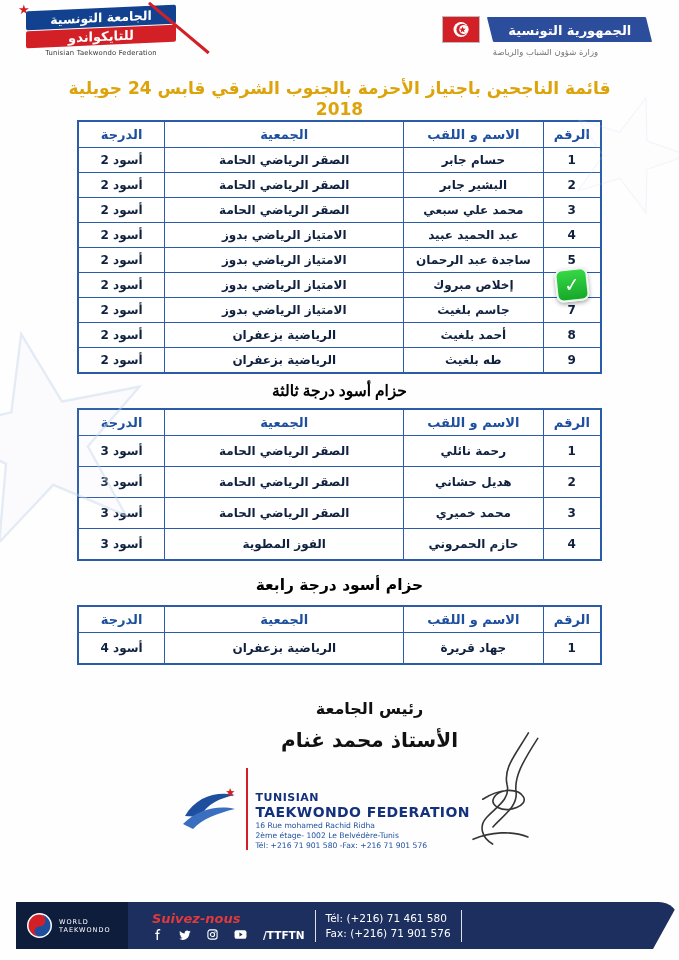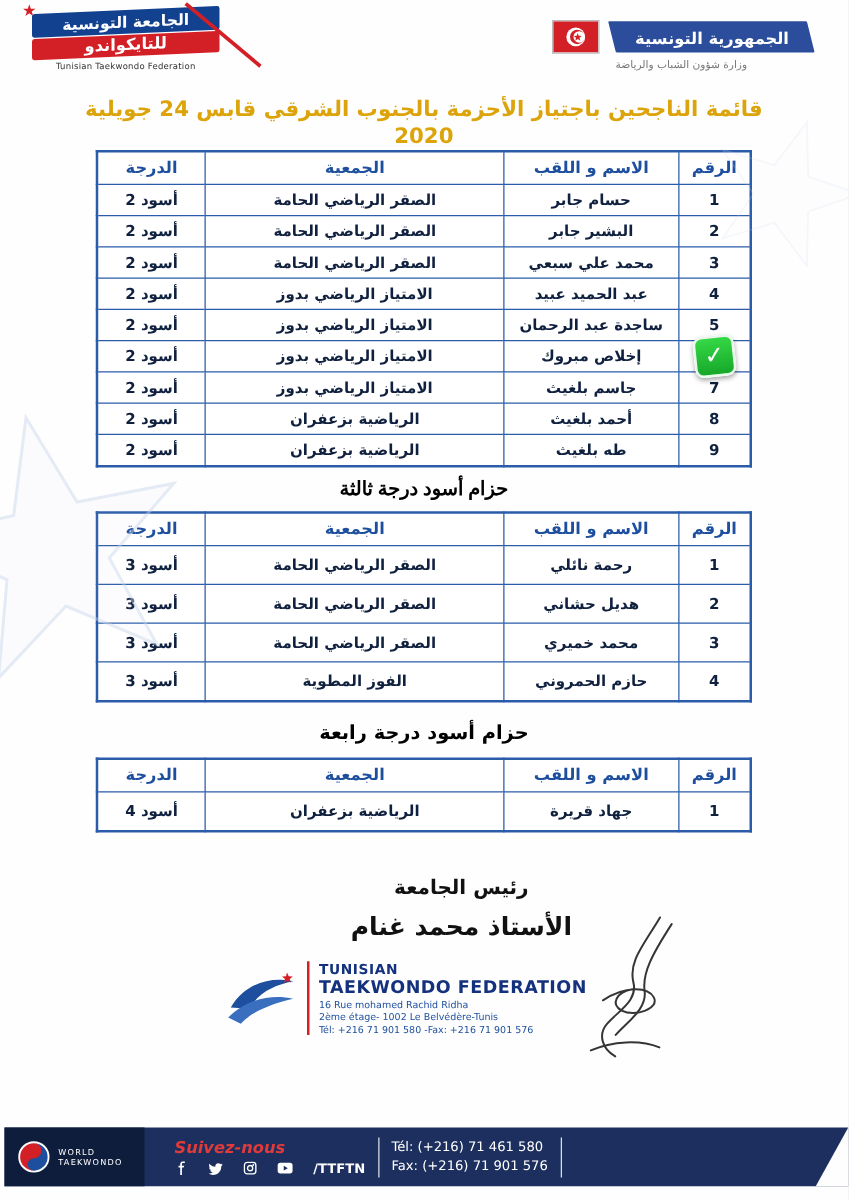--- a/index.html
+++ b/index.html
@@ -50,27 +50,27 @@
                box-shadow:0 2px 4px rgba(0,0,0,.35);
                color:#fff;font-size:19px;font-weight:bold;line-height:29px;text-align:center;}
   
   .sign-block{margin-top:34px;text-align:center;position:relative;left:30px;}
   .sign-title{font-weight:bold;font-size:16px;color:#111;}
   .sign-name{font-weight:bold;font-size:20px;color:#111;margin-top:10px;}
   
   .stamp-wrap{position:relative;width:320px;margin:16px auto 0;direction:ltr;}
   .stamp{display:flex;align-items:center;gap:8px;}
   .stamp-text{border-left:2px solid #d32027;padding-left:8px;}
-  .stamp-org{color:#14317d;font-weight:bold;font-size:11px;letter-spacing:.5px;}
+  .stamp-org{color:#14317d;font-weight:bold;font-size:11px;letter-spacing:.5px;margin-top:23px;}
   .stamp-org2{color:#14317d;font-weight:bold;font-size:14px;letter-spacing:.4px;}
   .stamp-addr{color:#1d4f9e;font-size:7.6px;margin-top:1px;}
   .sig-scribble{position:absolute;right:-48px;top:-44px;transform:rotate(8deg);}
   
-  .footer{position:absolute;left:4px;right:0;bottom:11px;height:47px;background:#1c2f5e;
-          direction:ltr;display:flex;align-items:center;color:#fff;}
+  .footer{position:absolute;left:16px;right:0;bottom:11px;height:47px;background:#1c2f5e;
+          direction:ltr;display:flex;align-items:center;color:#fff;border-radius:20px;}
   .footer:after{content:"";position:absolute;right:0;top:0;border-top:47px solid transparent;
                 border-right:26px solid #fefefe;height:0;width:0;}
   .wt-block{width:112px;height:47px;background:#0f1d3d;display:flex;align-items:center;
             gap:6px;padding-left:10px;box-sizing:border-box;flex:0 0 auto;}
   .wt-text{font-size:6.5px;letter-spacing:1px;line-height:8px;color:#fff;}
   .follow-col{margin-left:24px;flex:0 0 auto;}
   .follow{color:#e03a3a;font-weight:bold;font-size:13px;font-style:italic;}
   .social{display:flex;align-items:center;gap:16px;margin-top:3px;}
   .social svg{display:block;}
   .handle{font-size:10.5px;font-weight:bold;color:#fff;}
@@ -113,21 +113,21 @@
           <circle cx="20.8" cy="12.5" r="4.6" fill="#fff"></circle>
           <polygon points="19.4,9.4 20.4,11.6 22.8,11.7 21,13.2 21.6,15.5 19.6,14.2 17.6,15.6 18.2,13.2 16.4,11.7 18.8,11.6" fill="#d32027"></polygon>
         </svg>
       </div>
       <div class="gov-sub">وزارة شؤون الشباب والرياضة</div>
     </div>
   </div>
 
   <div class="doc-title">
     <div>قائمة الناجحين باجتياز الأحزمة بالجنوب الشرقي  قابس 24 جويلية</div>
-    <div>2020</div>
+    <div>2018</div>
   </div>
 
   <table class="belt-table">
     <colgroup>
         <col class="col-num">
         <col class="col-name">
         <col class="col-club">
         <col class="col-degree">
       </colgroup>
     <thead>

